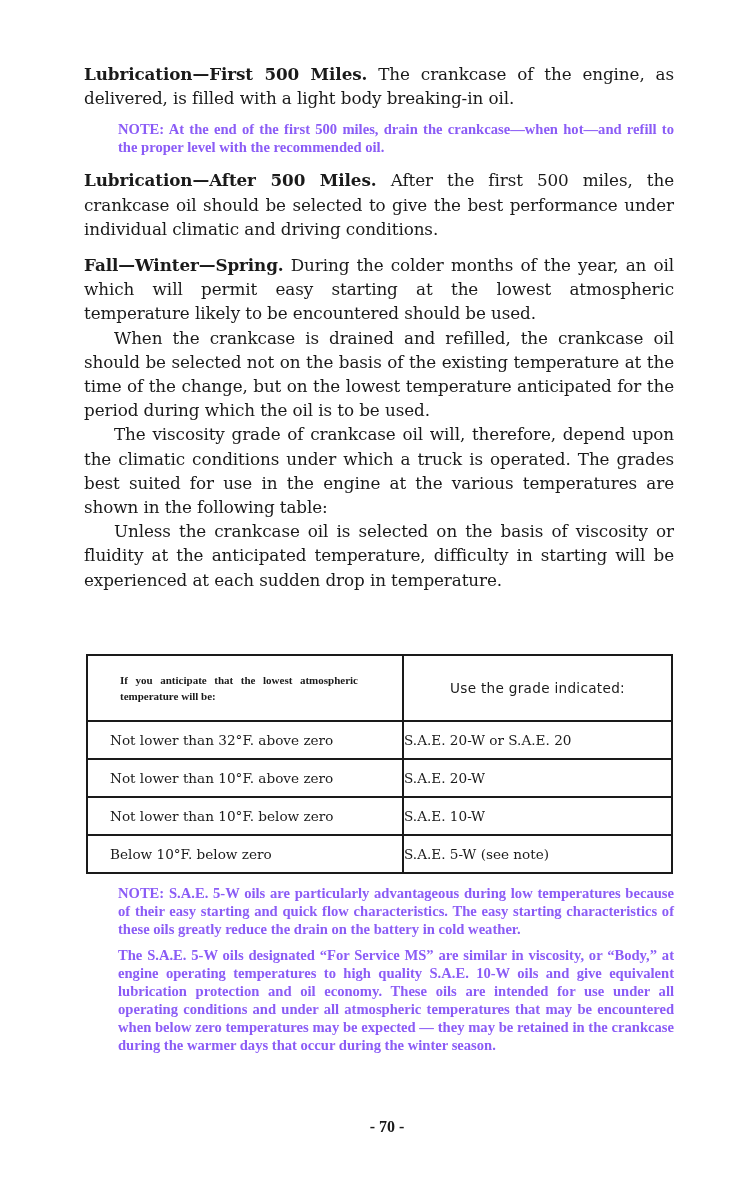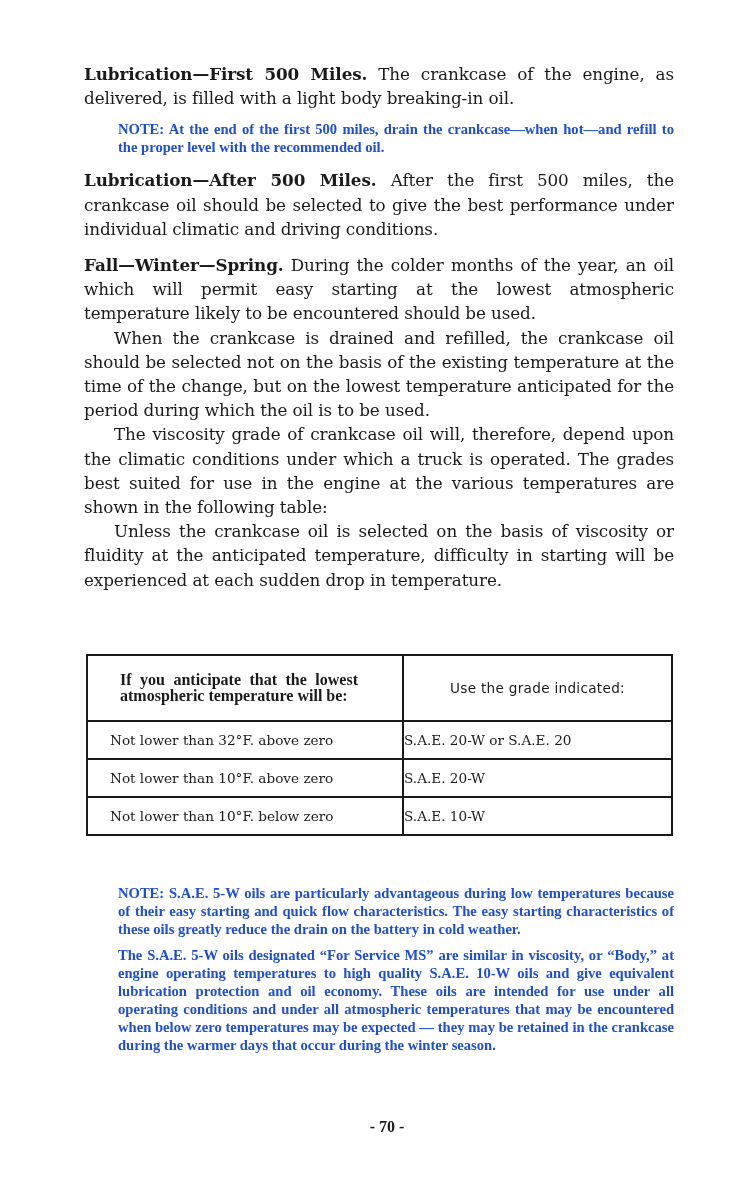--- a/index.html
+++ b/index.html
@@ -1,29 +1,29 @@
 <!DOCTYPE html>
 <html><head>
   <meta charset="utf-8">
   <style>
     html, body { margin: 0; padding: 0; background: #ffffff; }
     body { width: 750px; height: 1195px; position: relative; overflow: hidden; color: #1a1a1a; font-family: "DejaVu Serif", serif; }
     .page { position: absolute; left: 84px; top: 62px; width: 590px; }
     .p { font-size: 16.8px; line-height: 24.2px; text-align: justify; margin: 0; letter-spacing: -0.1px; }
     .p .h { font-weight: bold; }
     .indent { text-indent: 30px; }
-    .note { font-family: "Liberation Serif", serif; font-weight: bold; font-size: 14.6px; line-height: 18px; margin: 0 6px 0 34px; width: 556px; text-align: justify; color: #1d4ed8; }
+    .note { font-family: "Liberation Serif", serif; font-weight: bold; font-size: 14.6px; line-height: 18px; margin: 0 6px 0 34px; width: 556px; text-align: justify; color: #8b5cf6; }
     .gap-s { height: 10px; }
     .gap-m { height: 12px; }
     table.grades { position: absolute; left: 86px; top: 654px; width: 587px; border-collapse: collapse; font-family: "DejaVu Serif", serif; }
     table.grades td { border: 2px solid #1a1a1a; font-size: 13.6px; padding: 0; height: 36px; }
     table.grades tr.head td { height: 64px; }
     table.grades td.c1 { width: 292px; padding-left: 22px; }
     table.grades td.c2 { }
-    .head-left { font-family: "Liberation Serif", serif; font-weight: bold; font-size: 16px; line-height: 16px; width: 238px; text-align: justify; padding-left: 10px; }
+    .head-left { font-family: "Liberation Serif", serif; font-weight: bold; font-size: 11px; line-height: 16px; width: 238px; text-align: justify; padding-left: 10px; }
     .head-right { font-family: "DejaVu Sans", sans-serif; font-size: 14px; letter-spacing: 0.3px; text-align: center; padding-left: 0 !important; margin-left: 24px; }
     .notes2 { position: absolute; left: 84px; top: 884px; width: 590px; }
     .pageno { position: absolute; left: 12px; width: 750px; top: 1118px; text-align: center; font-family: "Liberation Serif", serif; font-weight: bold; font-size: 16px; }
   </style>
 </head>
 <body>
 
 <div class="page">
   <p class="p"><span class="h">Lubrication—First 500 Miles.</span><span> The crankcase of the engine, as delivered, is filled with a light body breaking-in oil.</span></p>
   <div class="gap-s"></div>
@@ -50,20 +50,24 @@
     <td class="c2">S.A.E. 20-W or S.A.E. 20</td>
   </tr>
   <tr>
     <td class="c1">Not lower than 10°F. above zero</td>
     <td class="c2">S.A.E. 20-W</td>
   </tr>
   <tr>
     <td class="c1">Not lower than 10°F. below zero</td>
     <td class="c2">S.A.E. 10-W</td>
   </tr>
+  <tr>
+    <td class="c1">Below 10°F. below zero</td>
+    <td class="c2">S.A.E. 5-W (see note)</td>
+  </tr>
 </tbody>
   </table>
 
 <div class="notes2">
   <p class="note">NOTE: S.A.E. 5-W oils are particularly advantageous during low temperatures because of their easy starting and quick flow characteristics. The easy starting characteristics of these oils greatly reduce the drain on the battery in cold weather.</p>
   <div style="height:8px"></div>
   <p class="note">The S.A.E. 5-W oils designated “For Service MS” are similar in viscosity, or “Body,” at engine operating temperatures to high quality S.A.E. 10-W oils and give equivalent lubrication protection and oil economy. These oils are intended for use under all operating conditions and under all atmospheric temperatures that may be encountered when below zero temperatures may be expected — they may be retained in the crankcase during the warmer days that occur during the winter season.</p>
 </div>
 
 <div class="pageno">- 70 -</div>

